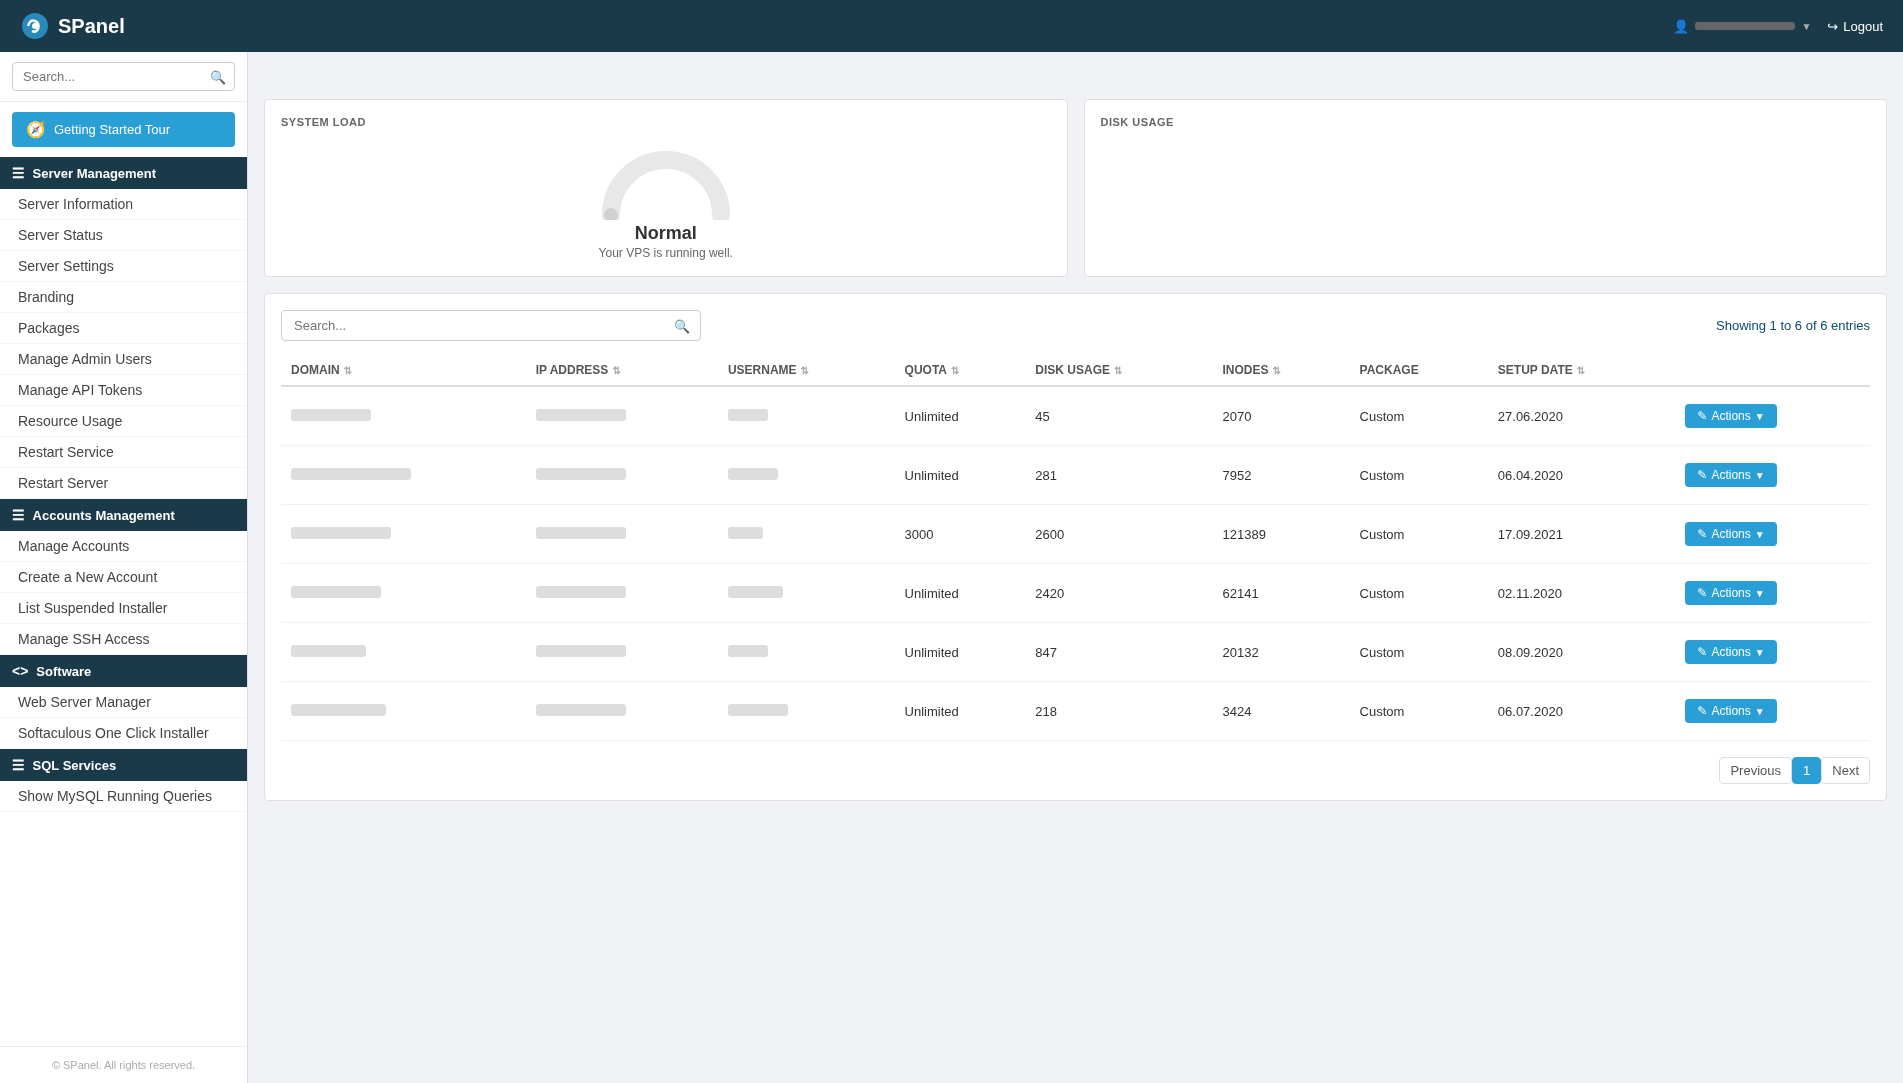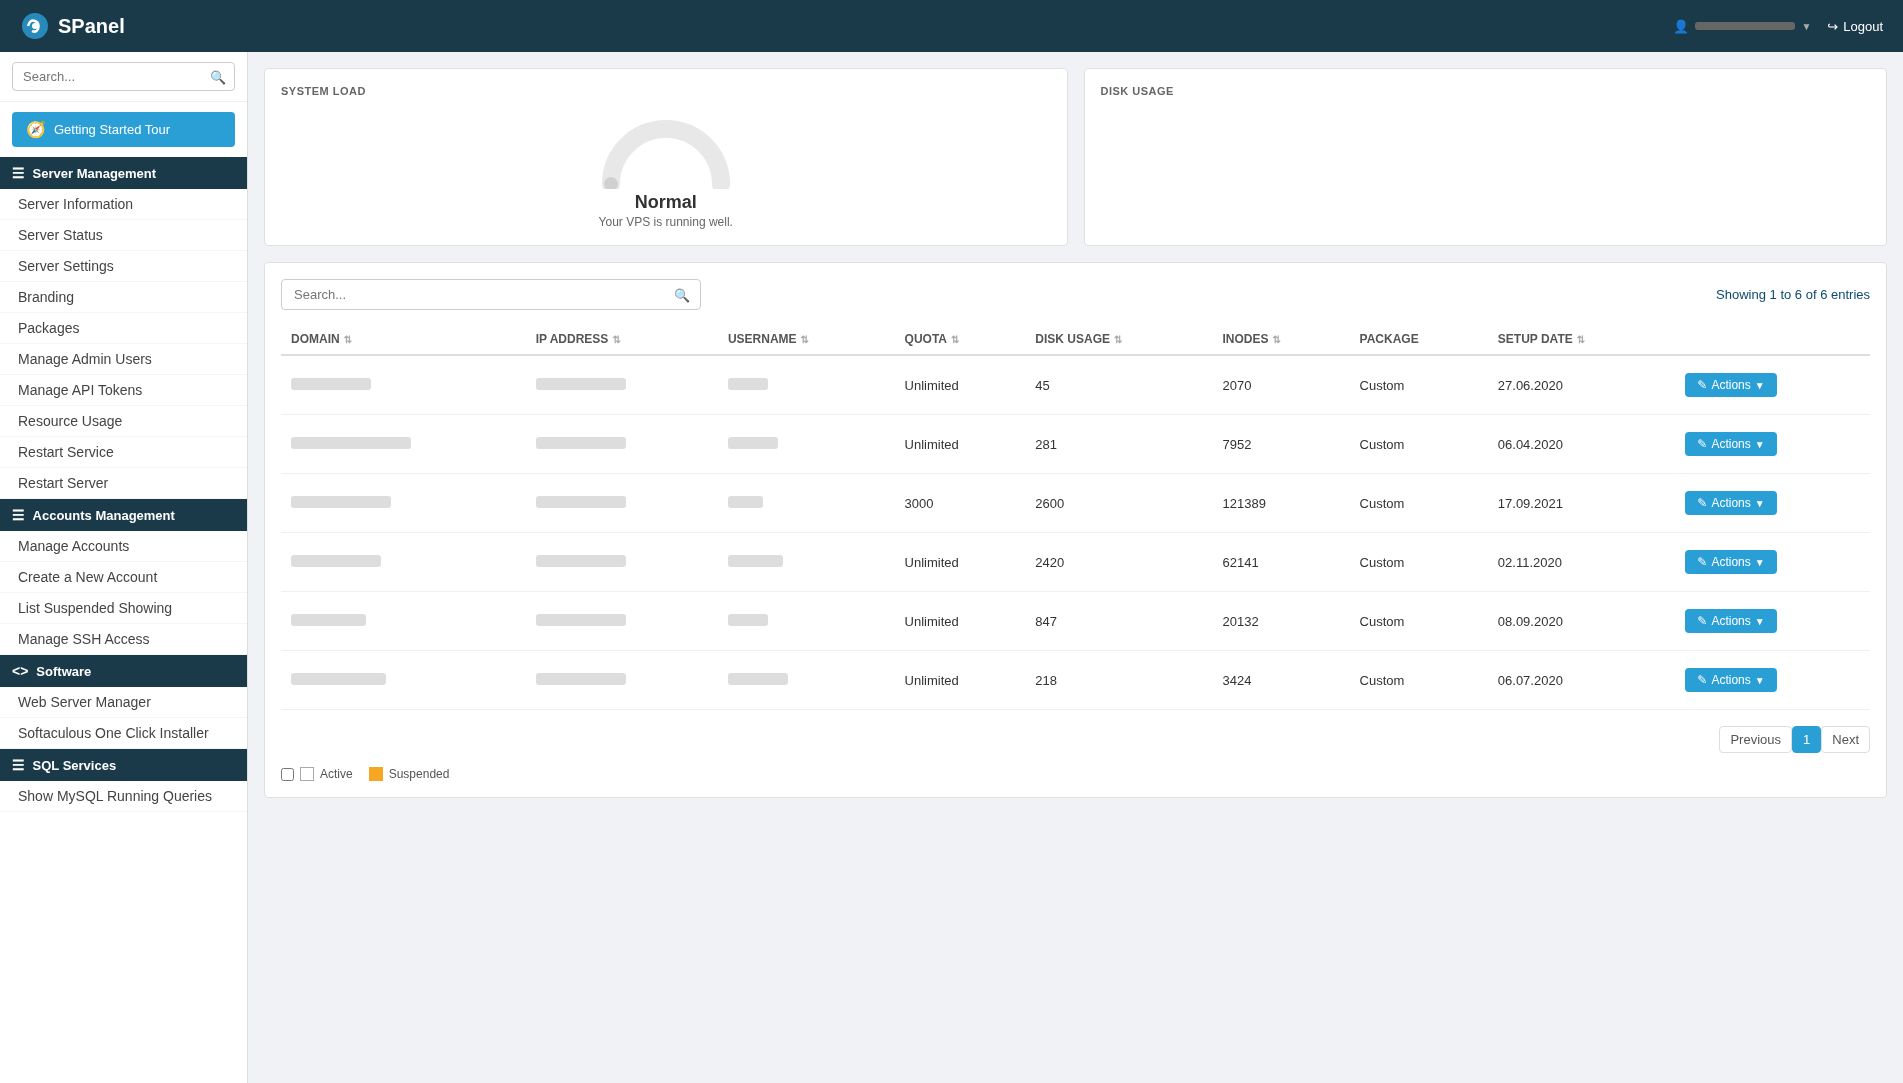--- a/index.html
+++ b/index.html
@@ -27,21 +27,21 @@
     .getting-started-btn .gs-icon { font-size: 16px; }
 
     .sidebar-section { background: #1a3a4a; color: white; padding: 8px 12px; font-size: 13px; font-weight: bold; display: flex; align-items: center; gap: 8px; }
     .sidebar-item { padding: 7px 12px 7px 18px; color: #444; cursor: pointer; font-size: 14px; border-bottom: 1px solid #f5f5f5; }
 
     
     .main { flex: 1; overflow-y: auto; padding: 16px; }
 
     
     .stats-row { display: flex; gap: 16px; margin-bottom: 16px; }
-    .stat-card { flex: 1; background: white; border: 1px solid #e0e0e0; border-radius: 4px; padding: 16px; text-align: center; }
+    .stat-card { flex: 1; background: white; border: 1px solid #e0e0e0; border-radius: 4px; padding: 16px; text-align: center; margin-top: 31px; }
     .stat-card-title { font-size: 11px; color: #666; text-transform: uppercase; letter-spacing: 0.5px; margin-bottom: 12px; text-align: left; font-weight: bold; }
 
     
     .gauge-wrap { display: flex; flex-direction: column; align-items: center; justify-content: space-between; min-height: 120px; }
     .gauge-svg { width: 140px; height: 80px; }
     .gauge-label { font-size: 18px; font-weight: bold; color: #333; }
     .gauge-sublabel { font-size: 12px; color: #666; }
 
     
     .table-card { background: white; border: 1px solid #e0e0e0; border-radius: 4px; padding: 16px; }
@@ -132,36 +132,39 @@
     <div class="sidebar-item"><span>Resource Usage</span></div>
     <div class="sidebar-item"><span>Restart Service</span></div>
     <div class="sidebar-item"><span>Restart Server</span></div>
 
     <div class="sidebar-section">
       <span class="section-icon">☰</span>
       <span>Accounts Management</span>
     </div>
     <div class="sidebar-item"><span>Manage Accounts</span></div>
     <div class="sidebar-item"><span>Create a New Account</span></div>
-    <div class="sidebar-item"><span>List Suspended Showing</span></div>
+    <div class="sidebar-item"><span>List Suspended Installer</span></div>
     <div class="sidebar-item"><span>Manage SSH Access</span></div>
 
     <div class="sidebar-section">
       <span class="section-icon">&lt;&gt;</span>
       <span>Software</span>
     </div>
     <div class="sidebar-item"><span>Web Server Manager</span></div>
     <div class="sidebar-item"><span>Softaculous One Click Installer</span></div>
 
     <div class="sidebar-section">
       <span class="section-icon">☰</span>
       <span>SQL Services</span>
     </div>
     <div class="sidebar-item"><span>Show MySQL Running Queries</span></div>
 
+    <div class="sidebar-footer">
+      <span>© SPanel. All rights reserved.</span>
+    </div>
   </div>
 
   <div class="main">
 
     <div class="stats-row">
 
       <div class="stat-card">
         <div class="stat-card-title">SYSTEM LOAD</div>
         <div class="gauge-wrap">
           <svg class="gauge-svg" viewBox="0 0 140 80">
@@ -307,27 +310,16 @@
     </tr>
           </tbody>
       </table>
 
       <div class="pagination">
         <button class="page-btn">Previous</button>
         <button class="page-btn active">1</button>
         <button class="page-btn">Next</button>
       </div>
 
-      <div class="legend">
-        <div class="legend-item">
-          <input type="checkbox" style="">
-          <div class="legend-box active"></div>
-          <span>Active</span>
-        </div>
-        <div class="legend-item">
-          <div class="legend-box suspended"></div>
-          <span>Suspended</span>
-        </div>
-      </div>
     </div>
 
   </div>
 </div>
 
 </body></html>

